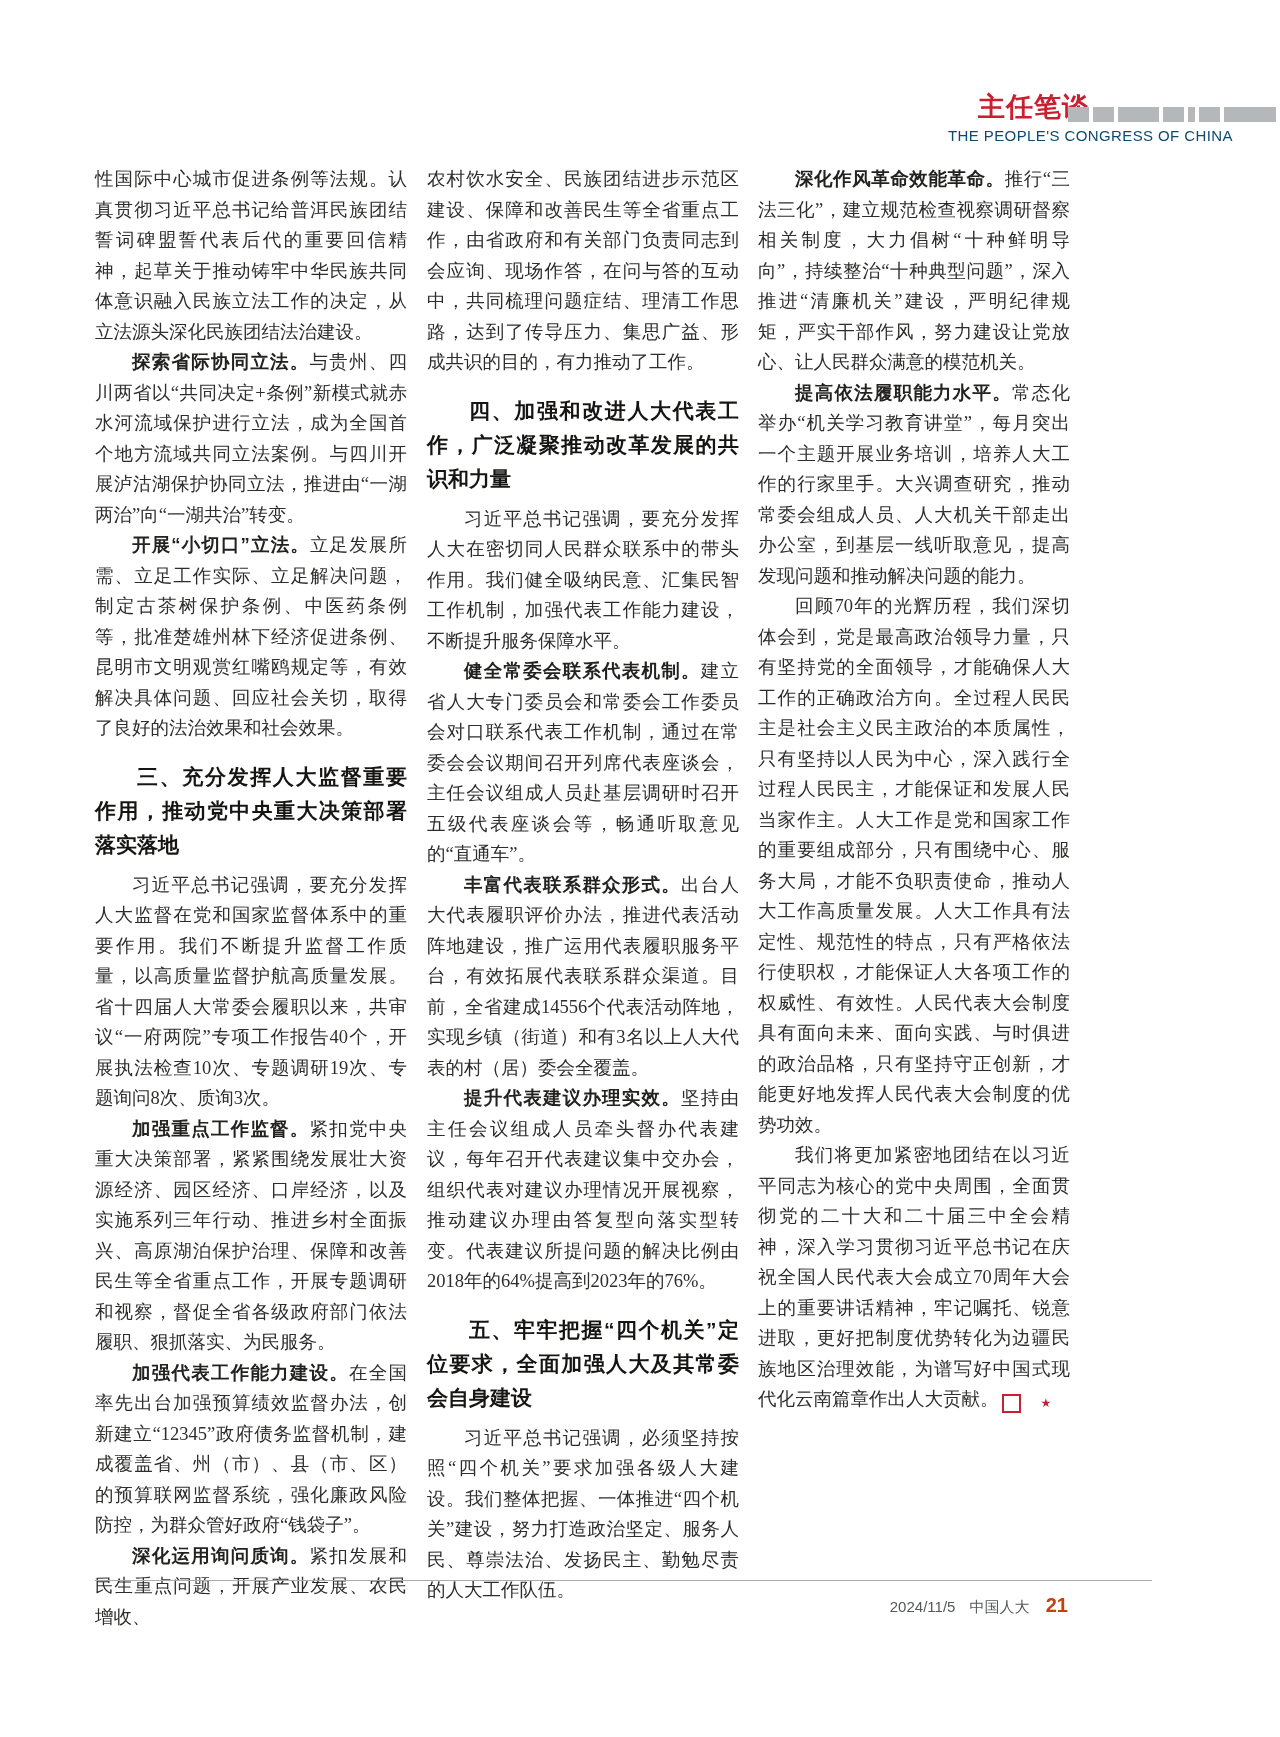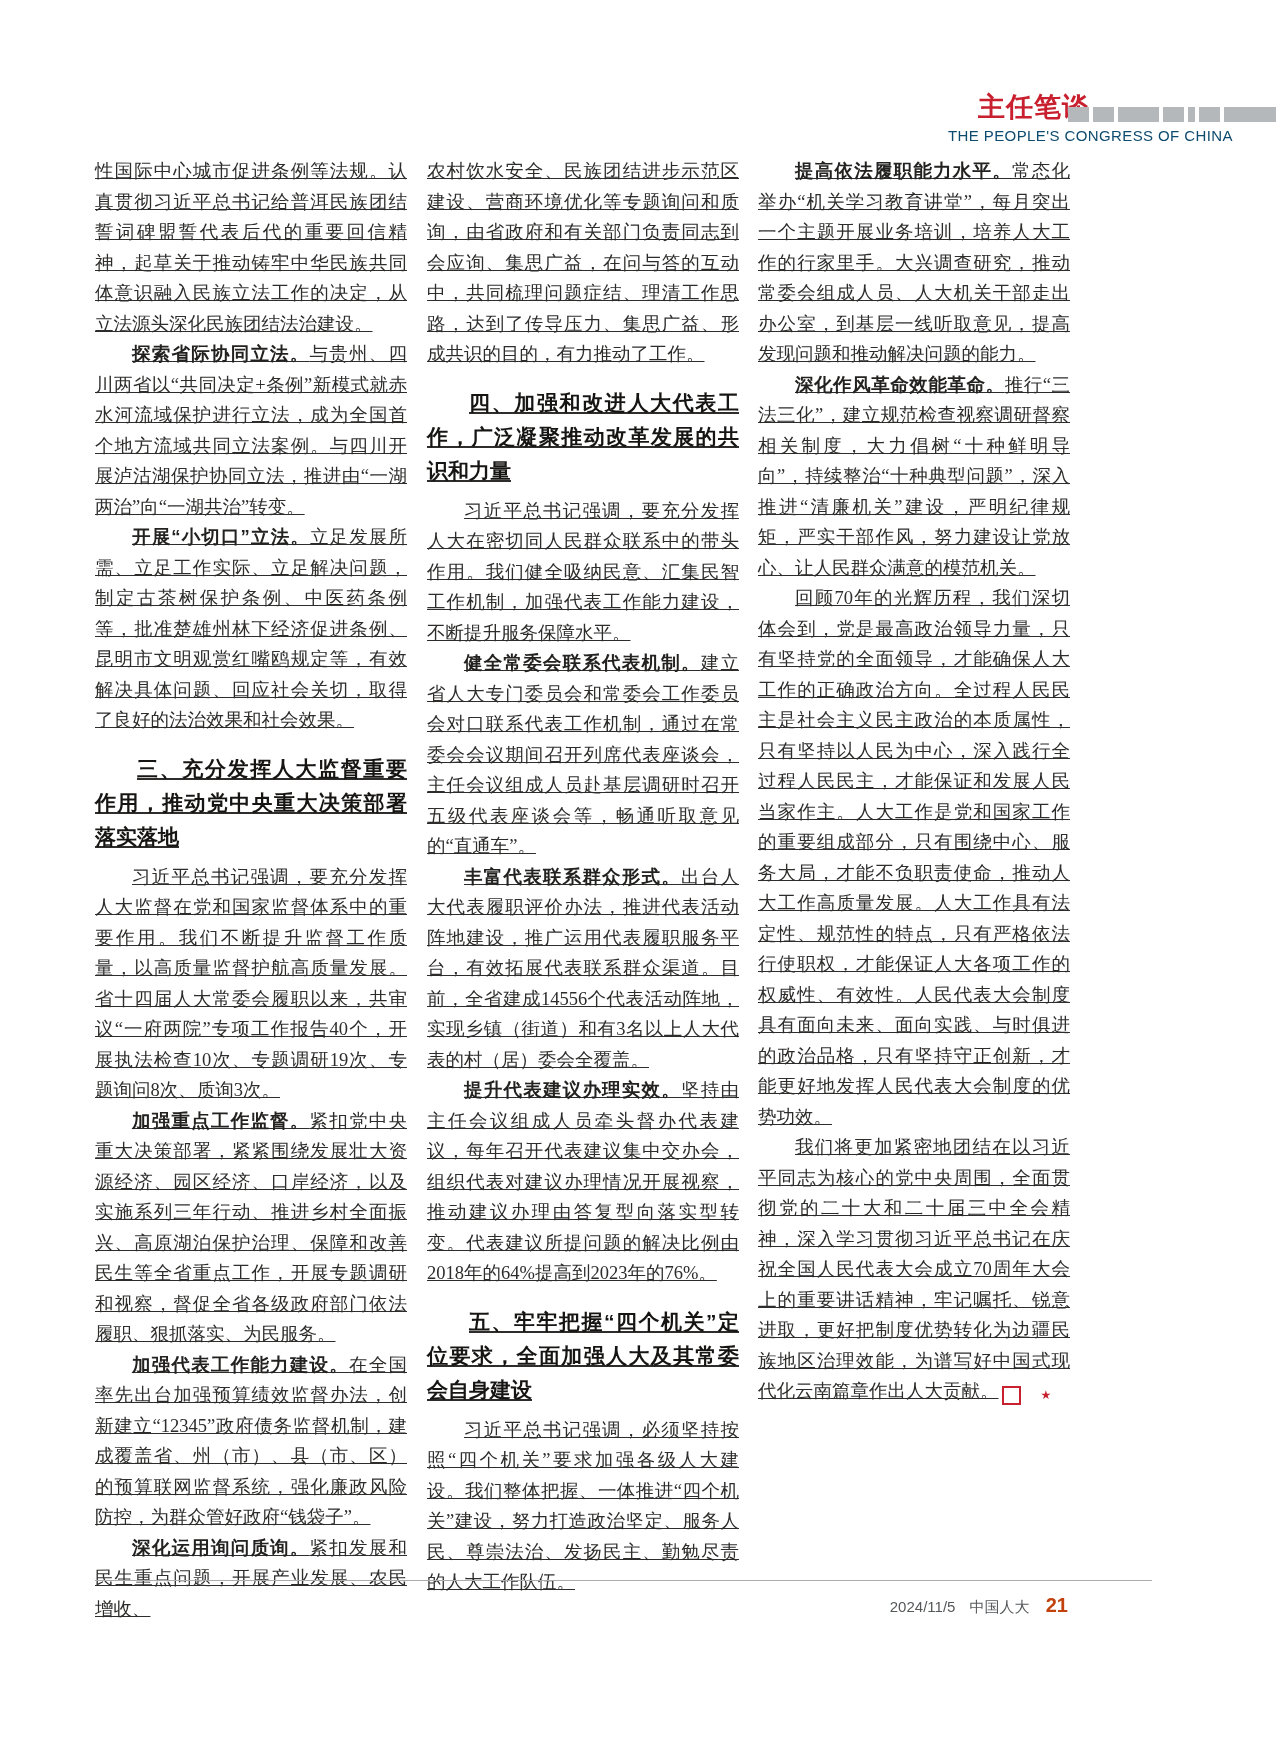--- a/index.html
+++ b/index.html
@@ -9,21 +9,21 @@
   .hdr-title{position:absolute;left:978px;top:92px;color:#c8202f;
              font:700 27px/30px "Liberation Sans",sans-serif;letter-spacing:1px;white-space:nowrap;}
   .hdr-blocks{position:absolute;left:1068px;top:107px;height:15px;white-space:nowrap;font-size:0;}
   .hdr-blocks i{display:inline-block;height:15px;background:#b5b8ba;margin-right:4px;}
   .hdr-blocks i.b1{width:21px}.hdr-blocks i.b2{width:21px}.hdr-blocks i.b3{width:41px}
   .hdr-blocks i.b4{width:21px}.hdr-blocks i.b5{width:7px}.hdr-blocks i.b6{width:21px}
   .hdr-blocks i.b7{width:52px;margin-right:0}
   .hdr-sub{position:absolute;left:948px;top:126px;color:#0c4a6e;
            font:400 15px/20px "Liberation Sans",sans-serif;letter-spacing:.4px;white-space:nowrap;}
   
-  .col{position:absolute;top:156px;width:312px;color:#2e2d2c;text-decoration:underline;}
+  .col{position:absolute;top:164px;width:312px;color:#2e2d2c;}
   .col-0{left:95px}.col-1{left:427px}.col-2{left:758px}
   .col p{margin:0;font-size:18.5px;line-height:30.5px;text-align:justify;}
   .col p.para{text-indent:2em;}
   .col p.cont{text-indent:0;}
   .lead{font-family:"Liberation Sans",sans-serif;font-weight:700;color:#232221;}
   .col h2{margin:16px 0 8px 0;color:#161514;text-indent:2em;text-align:justify;
           font:700 21px/34px "Liberation Sans",sans-serif;}
   .end-mark{display:inline-block;width:15px;height:15px;border:2px solid #c8202f;color:#c8202f;
             font-size:12px;line-height:15px;text-align:center;vertical-align:-2px;margin-left:3px;
             font-family:"Liberation Sans",sans-serif;}
@@ -50,32 +50,32 @@
         <p class="cont">性国际中心城市促进条例等法规。认真贯彻习近平总书记给普洱民族团结誓词碑盟誓代表后代的重要回信精神，起草关于推动铸牢中华民族共同体意识融入民族立法工作的决定，从立法源头深化民族团结法治建设。</p>
         <p class="para"><span class="lead">探索省际协同立法。</span>与贵州、四川两省以“共同决定+条例”新模式就赤水河流域保护进行立法，成为全国首个地方流域共同立法案例。与四川开展泸沽湖保护协同立法，推进由“一湖两治”向“一湖共治”转变。</p>
         <p class="para"><span class="lead">开展“小切口”立法。</span>立足发展所需、立足工作实际、立足解决问题，制定古茶树保护条例、中医药条例等，批准楚雄州林下经济促进条例、昆明市文明观赏红嘴鸥规定等，有效解决具体问题、回应社会关切，取得了良好的法治效果和社会效果。</p>
         <h2>三、充分发挥人大监督重要作用，推动党中央重大决策部署落实落地</h2>
         <p class="para">习近平总书记强调，要充分发挥人大监督在党和国家监督体系中的重要作用。我们不断提升监督工作质量，以高质量监督护航高质量发展。省十四届人大常委会履职以来，共审议“一府两院”专项工作报告40个，开展执法检查10次、专题调研19次、专题询问8次、质询3次。</p>
         <p class="para"><span class="lead">加强重点工作监督。</span>紧扣党中央重大决策部署，紧紧围绕发展壮大资源经济、园区经济、口岸经济，以及实施系列三年行动、推进乡村全面振兴、高原湖泊保护治理、保障和改善民生等全省重点工作，开展专题调研和视察，督促全省各级政府部门依法履职、狠抓落实、为民服务。</p>
         <p class="para"><span class="lead">加强代表工作能力建设。</span>在全国率先出台加强预算绩效监督办法，创新建立“12345”政府债务监督机制，建成覆盖省、州（市）、县（市、区）的预算联网监督系统，强化廉政风险防控，为群众管好政府“钱袋子”。</p>
         <p class="para"><span class="lead">深化运用询问质询。</span>紧扣发展和民生重点问题，开展产业发展、农民增收、</p>
       </section>
     <section class="col col-1" id="col-1">
-        <p class="cont">农村饮水安全、民族团结进步示范区建设、营商环境优化等专题询问和质询，由省政府和有关部门负责同志到会应询、集思广益，在问与答的互动中，共同梳理问题症结、理清工作思路，达到了传导压力、集思广益、形成共识的目的，有力推动了工作。</p>
+        <p class="cont">农村饮水安全、民族团结进步示范区建设、保障和改善民生等全省重点工作，由省政府和有关部门负责同志到会应询、现场作答，在问与答的互动中，共同梳理问题症结、理清工作思路，达到了传导压力、集思广益、形成共识的目的，有力推动了工作。</p>
         <h2>四、加强和改进人大代表工作，广泛凝聚推动改革发展的共识和力量</h2>
         <p class="para">习近平总书记强调，要充分发挥人大在密切同人民群众联系中的带头作用。我们健全吸纳民意、汇集民智工作机制，加强代表工作能力建设，不断提升服务保障水平。</p>
         <p class="para"><span class="lead">健全常委会联系代表机制。</span>建立省人大专门委员会和常委会工作委员会对口联系代表工作机制，通过在常委会会议期间召开列席代表座谈会，主任会议组成人员赴基层调研时召开五级代表座谈会等，畅通听取意见的“直通车”。</p>
         <p class="para"><span class="lead">丰富代表联系群众形式。</span>出台人大代表履职评价办法，推进代表活动阵地建设，推广运用代表履职服务平台，有效拓展代表联系群众渠道。目前，全省建成14556个代表活动阵地，实现乡镇（街道）和有3名以上人大代表的村（居）委会全覆盖。</p>
         <p class="para"><span class="lead">提升代表建议办理实效。</span>坚持由主任会议组成人员牵头督办代表建议，每年召开代表建议集中交办会，组织代表对建议办理情况开展视察，推动建议办理由答复型向落实型转变。代表建议所提问题的解决比例由2018年的64%提高到2023年的76%。</p>
         <h2>五、牢牢把握“四个机关”定位要求，全面加强人大及其常委会自身建设</h2>
         <p class="para">习近平总书记强调，必须坚持按照“四个机关”要求加强各级人大建设。我们整体把握、一体推进“四个机关”建设，努力打造政治坚定、服务人民、尊崇法治、发扬民主、勤勉尽责的人大工作队伍。</p>
       </section>
     <section class="col col-2" id="col-2">
+        <p class="para"><span class="lead">深化作风革命效能革命。</span>推行“三法三化”，建立规范检查视察调研督察相关制度，大力倡树“十种鲜明导向”，持续整治“十种典型问题”，深入推进“清廉机关”建设，严明纪律规矩，严实干部作风，努力建设让党放心、让人民群众满意的模范机关。</p>
         <p class="para"><span class="lead">提高依法履职能力水平。</span>常态化举办“机关学习教育讲堂”，每月突出一个主题开展业务培训，培养人大工作的行家里手。大兴调查研究，推动常委会组成人员、人大机关干部走出办公室，到基层一线听取意见，提高发现问题和推动解决问题的能力。</p>
-        <p class="para"><span class="lead">深化作风革命效能革命。</span>推行“三法三化”，建立规范检查视察调研督察相关制度，大力倡树“十种鲜明导向”，持续整治“十种典型问题”，深入推进“清廉机关”建设，严明纪律规矩，严实干部作风，努力建设让党放心、让人民群众满意的模范机关。</p>
         <p class="para">回顾70年的光辉历程，我们深切体会到，党是最高政治领导力量，只有坚持党的全面领导，才能确保人大工作的正确政治方向。全过程人民民主是社会主义民主政治的本质属性，只有坚持以人民为中心，深入践行全过程人民民主，才能保证和发展人民当家作主。人大工作是党和国家工作的重要组成部分，只有围绕中心、服务大局，才能不负职责使命，推动人大工作高质量发展。人大工作具有法定性、规范性的特点，只有严格依法行使职权，才能保证人大各项工作的权威性、有效性。人民代表大会制度具有面向未来、面向实践、与时俱进的政治品格，只有坚持守正创新，才能更好地发挥人民代表大会制度的优势功效。</p>
         <p class="para">我们将更加紧密地团结在以习近平同志为核心的党中央周围，全面贯彻党的二十大和二十届三中全会精神，深入学习贯彻习近平总书记在庆祝全国人民代表大会成立70周年大会上的重要讲话精神，牢记嘱托、锐意进取，更好把制度优势转化为边疆民族地区治理效能，为谱写好中国式现代化云南篇章作出人大贡献。<span class="end-mark">★</span></p>
       </section>
   </main>
 
   <div class="ftr-rule"></div>
   <div class="ftr-text">
     <span>2024/11/5</span><span class="sep"></span>
     <span>中国人大</span>
     <span class="page-num">21</span>

